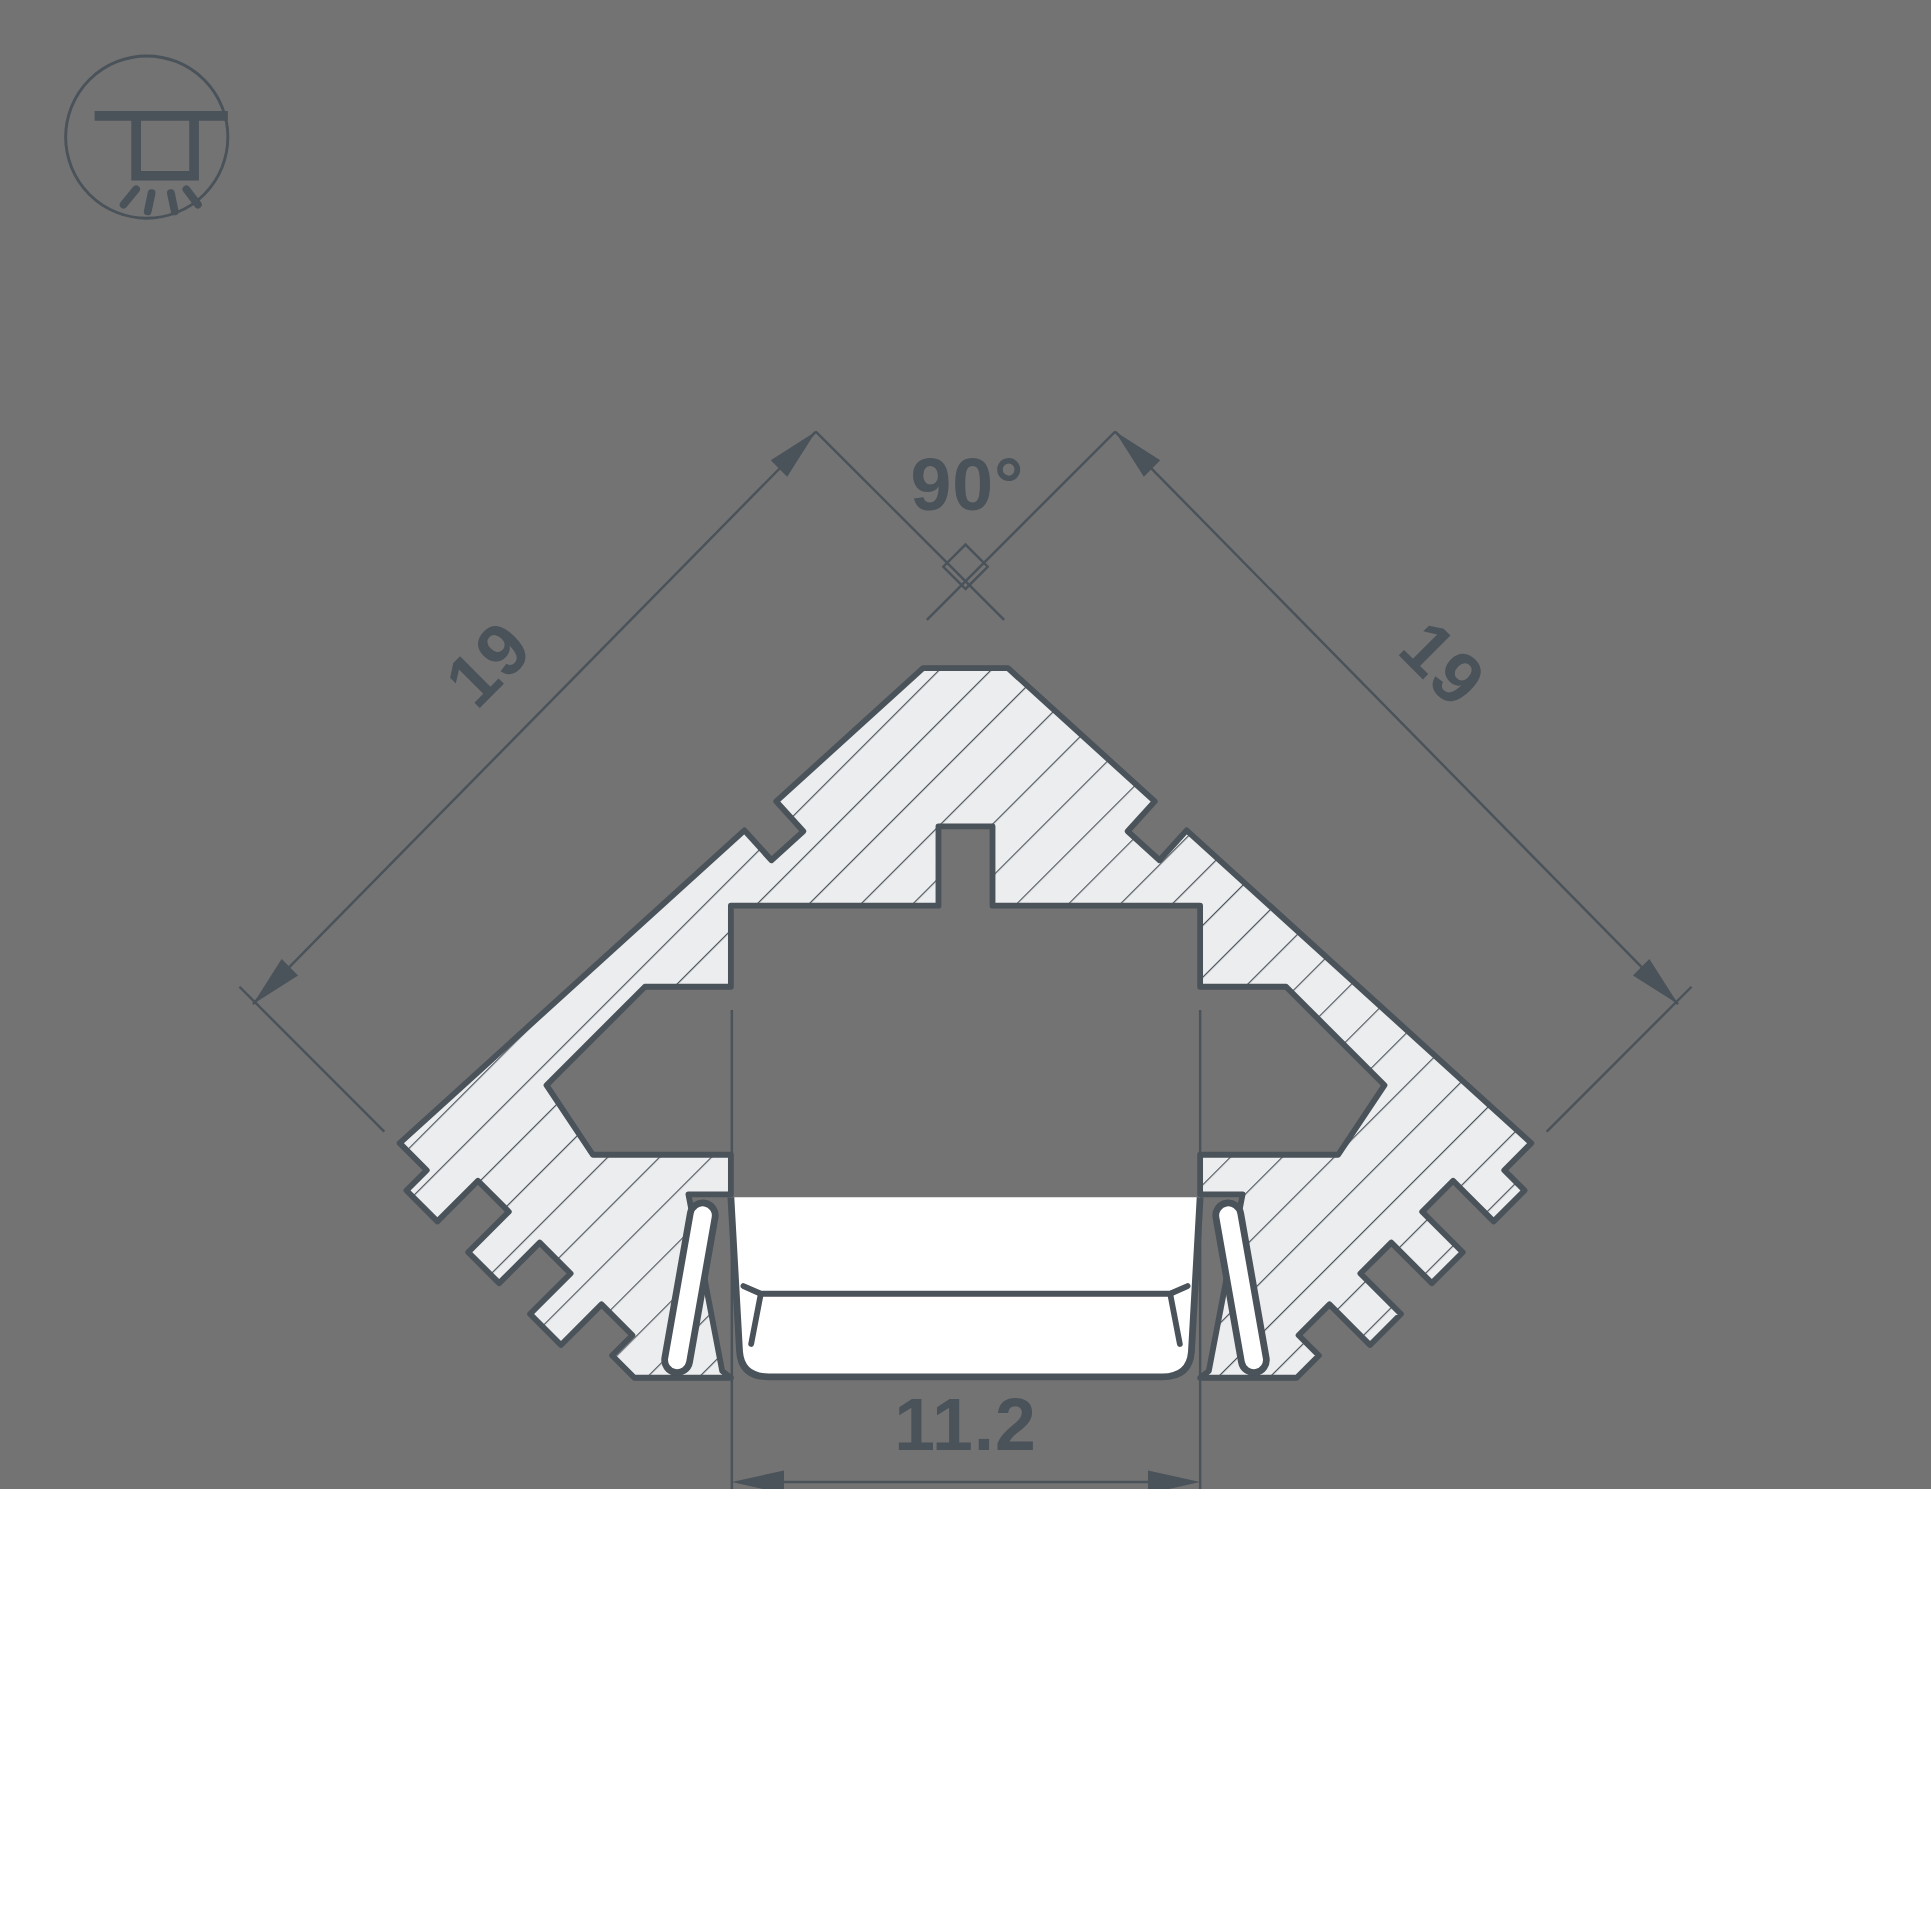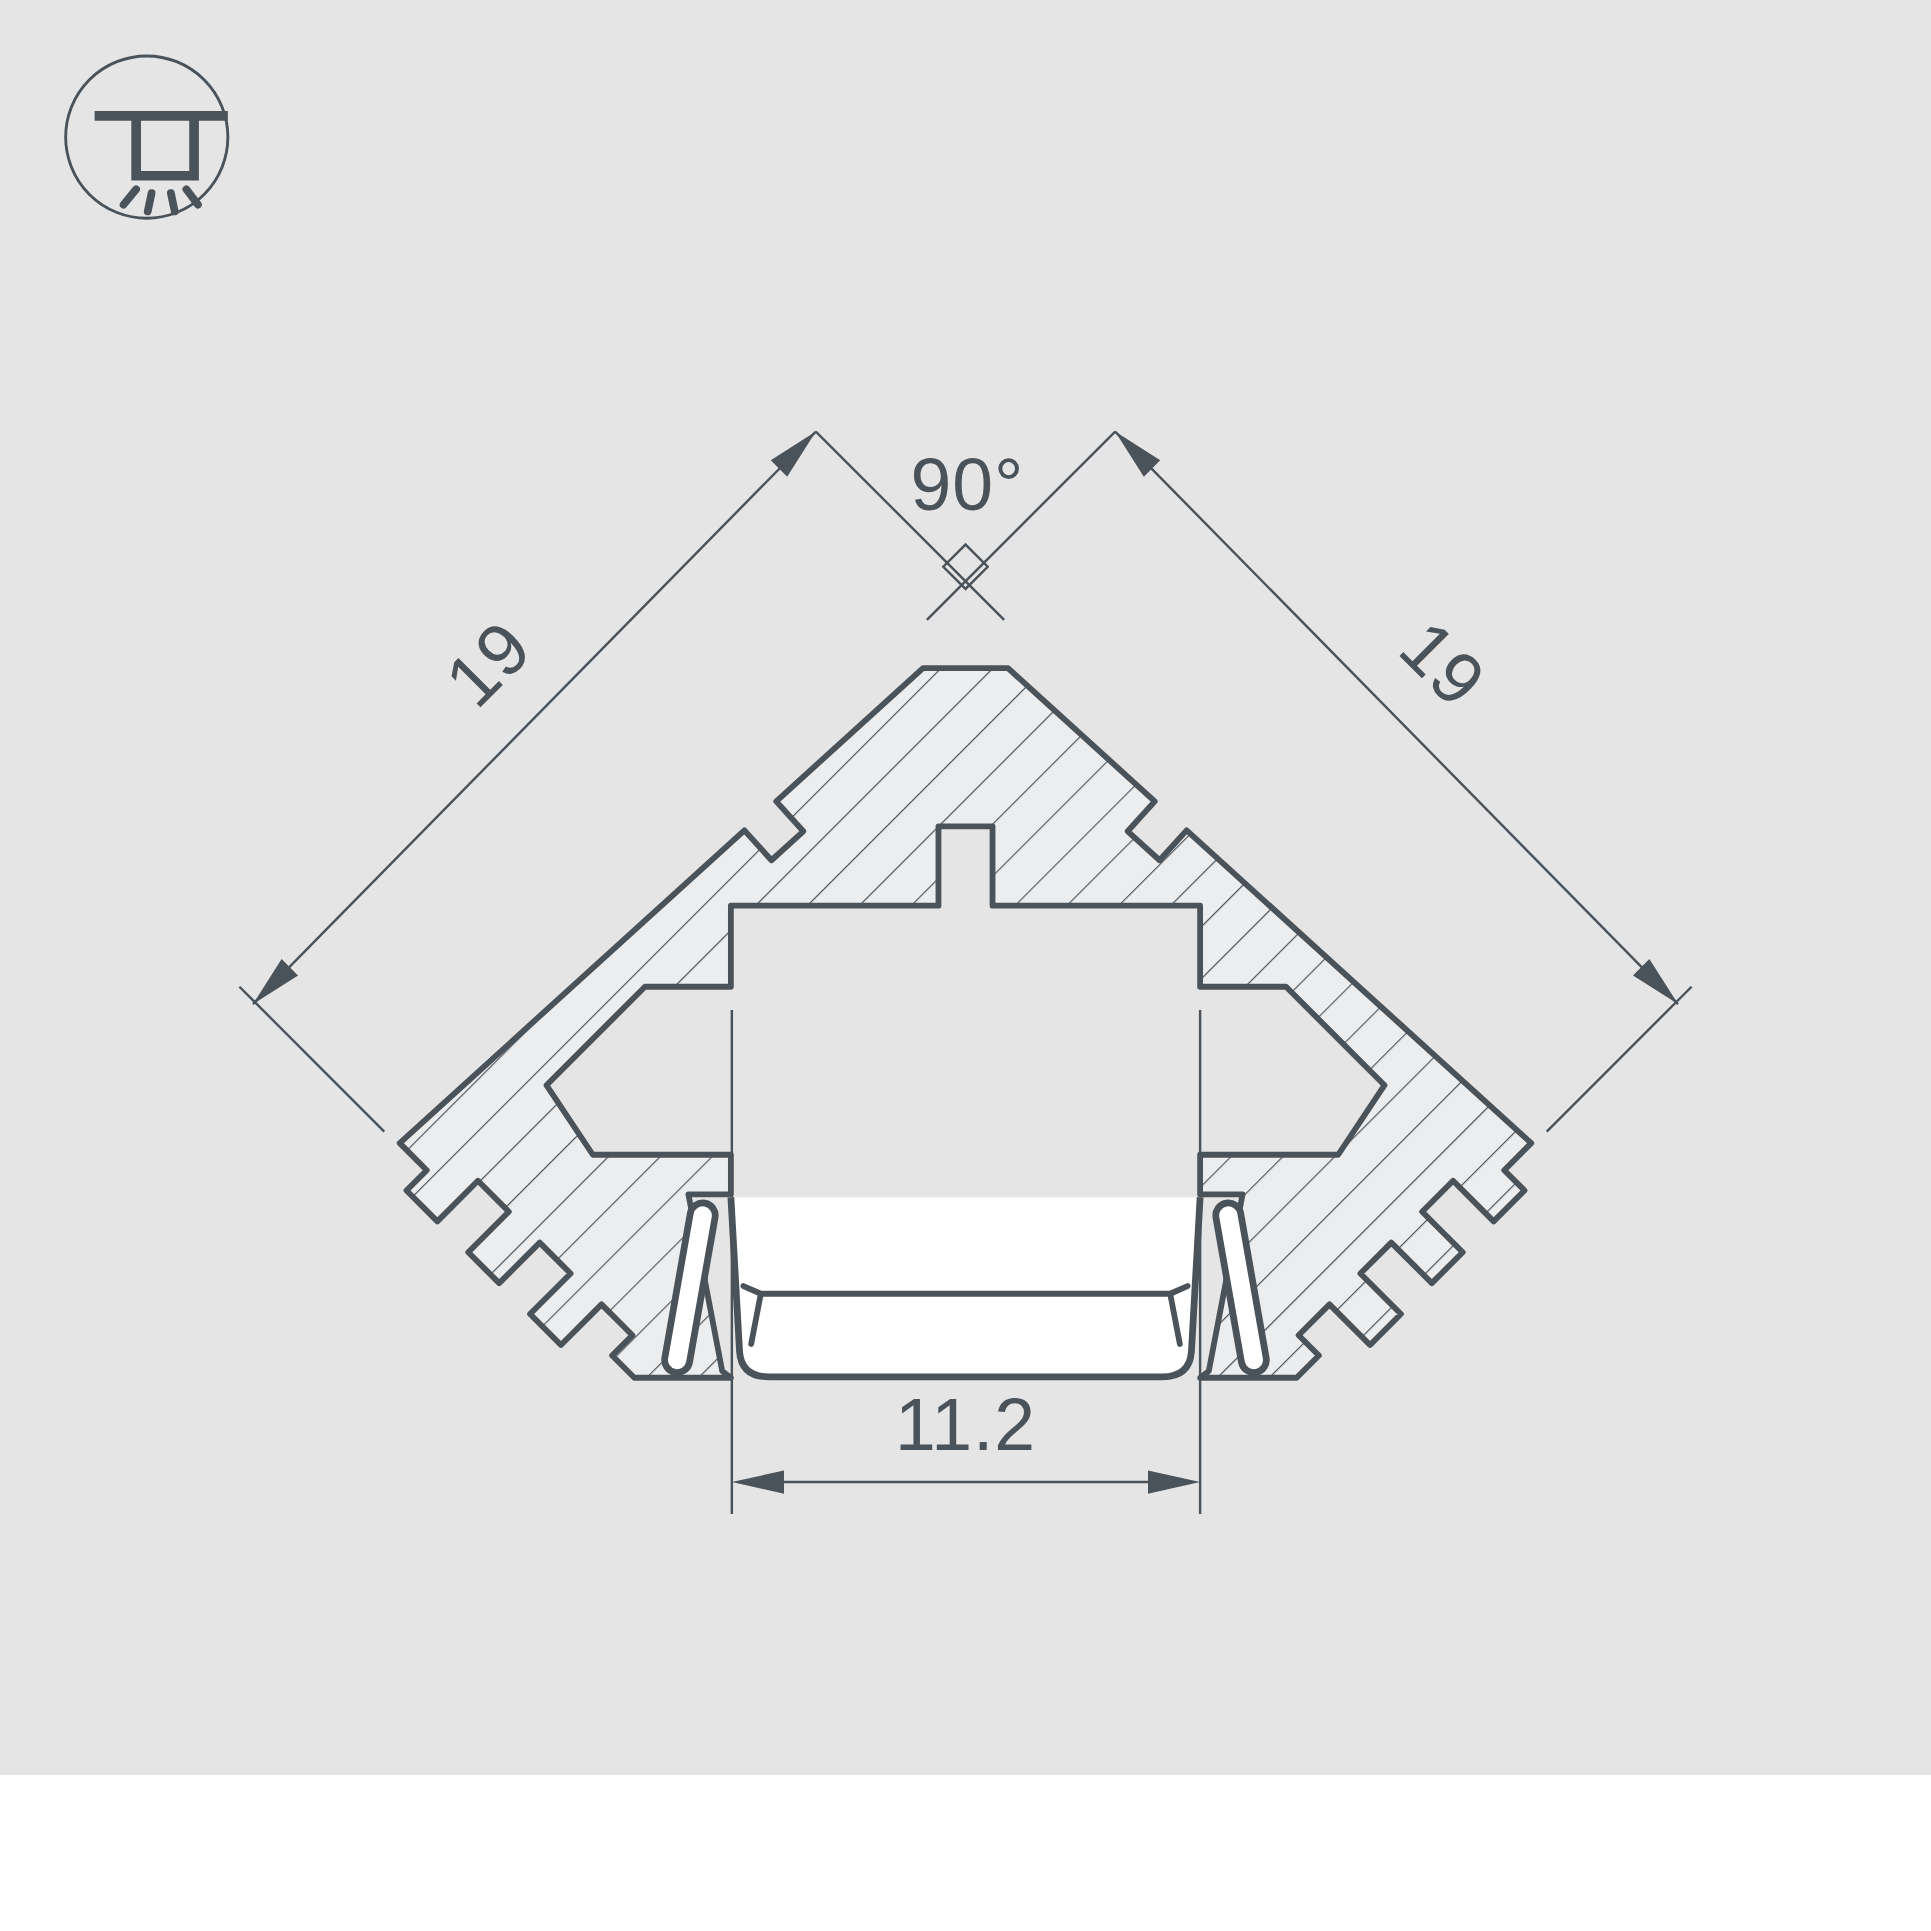--- a/index.html
+++ b/index.html
@@ -1,16 +1,16 @@
 <!DOCTYPE html>
 <html><head>
 <meta charset="utf-8">
 <style>
   html,body{margin:0;padding:0;background:#ffffff;}
-  .page{width:1931px;height:1775px;position:relative;background:#e5e5e5;overflow:hidden;}
+  .page{width:1931px;height:1489px;position:relative;background:#737373;overflow:hidden;font-weight:bold;}
   svg{display:block;}
   text{font-family:"Liberation Sans","DejaVu Sans",sans-serif;fill:#4a525a;}
   .dim-text{font-size:76px;letter-spacing:1px;}
 </style>
 </head>
 <body>
 
 <div class="page">
 <svg viewBox="0 0 2000 2000" width="1931" height="1931">
   <defs>

